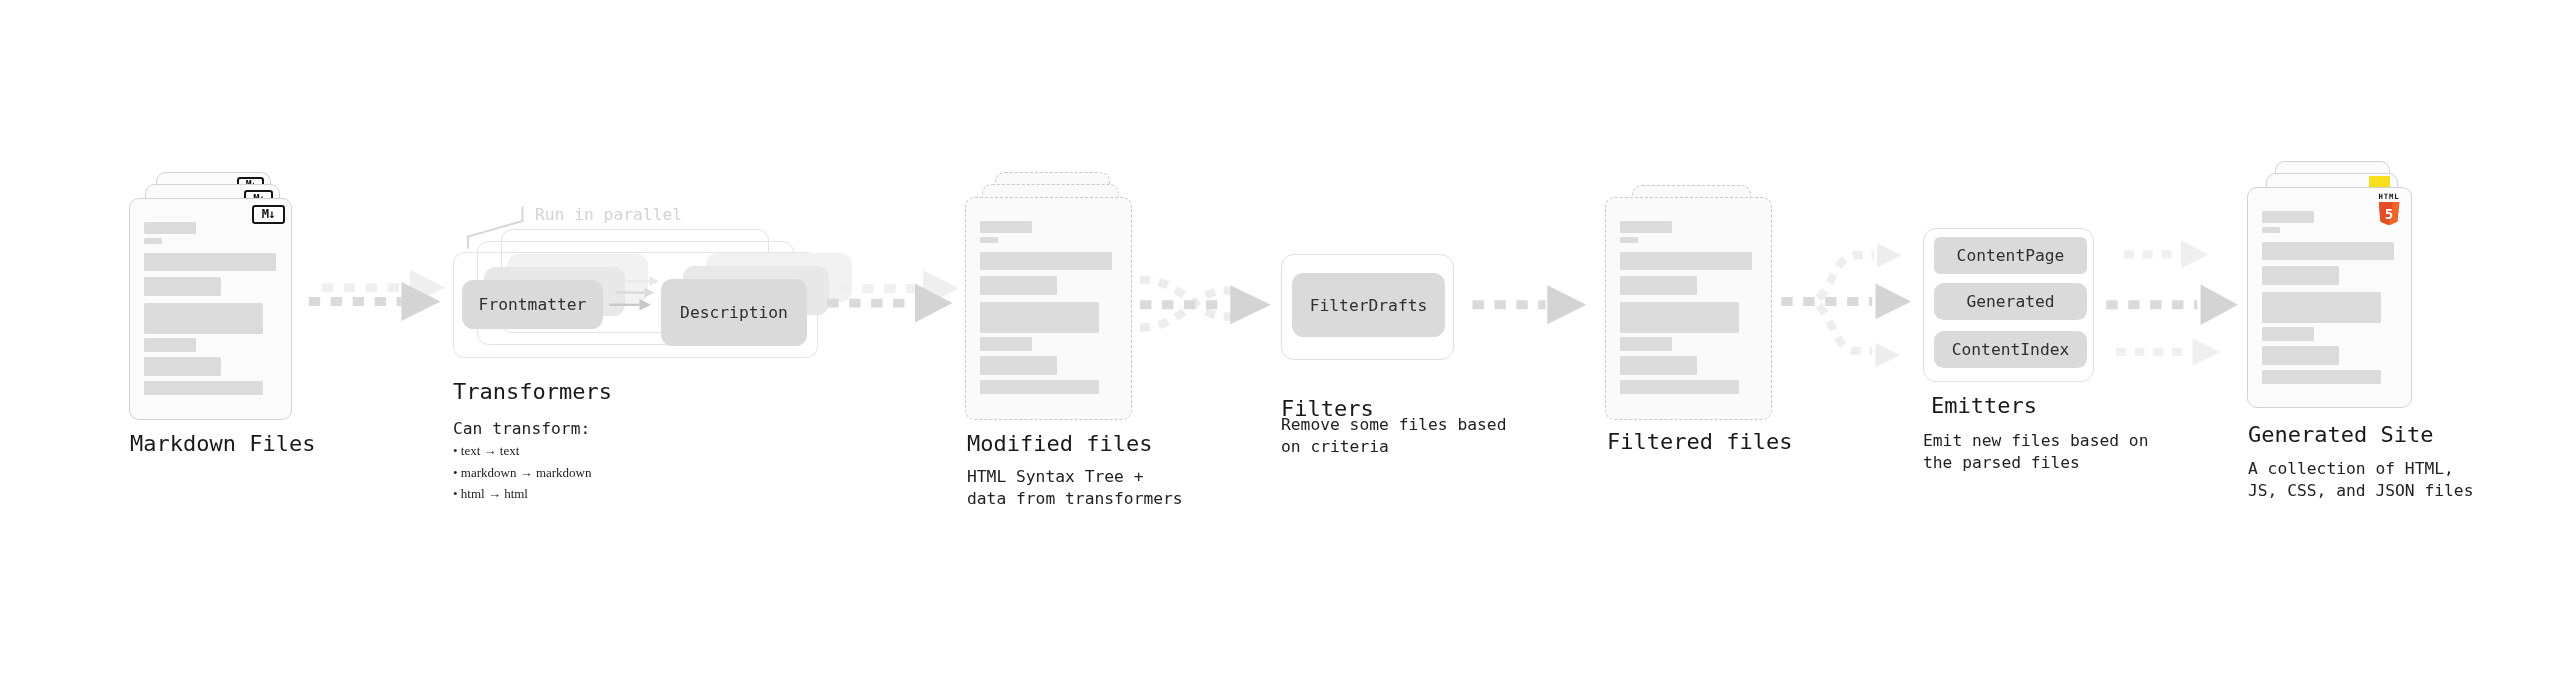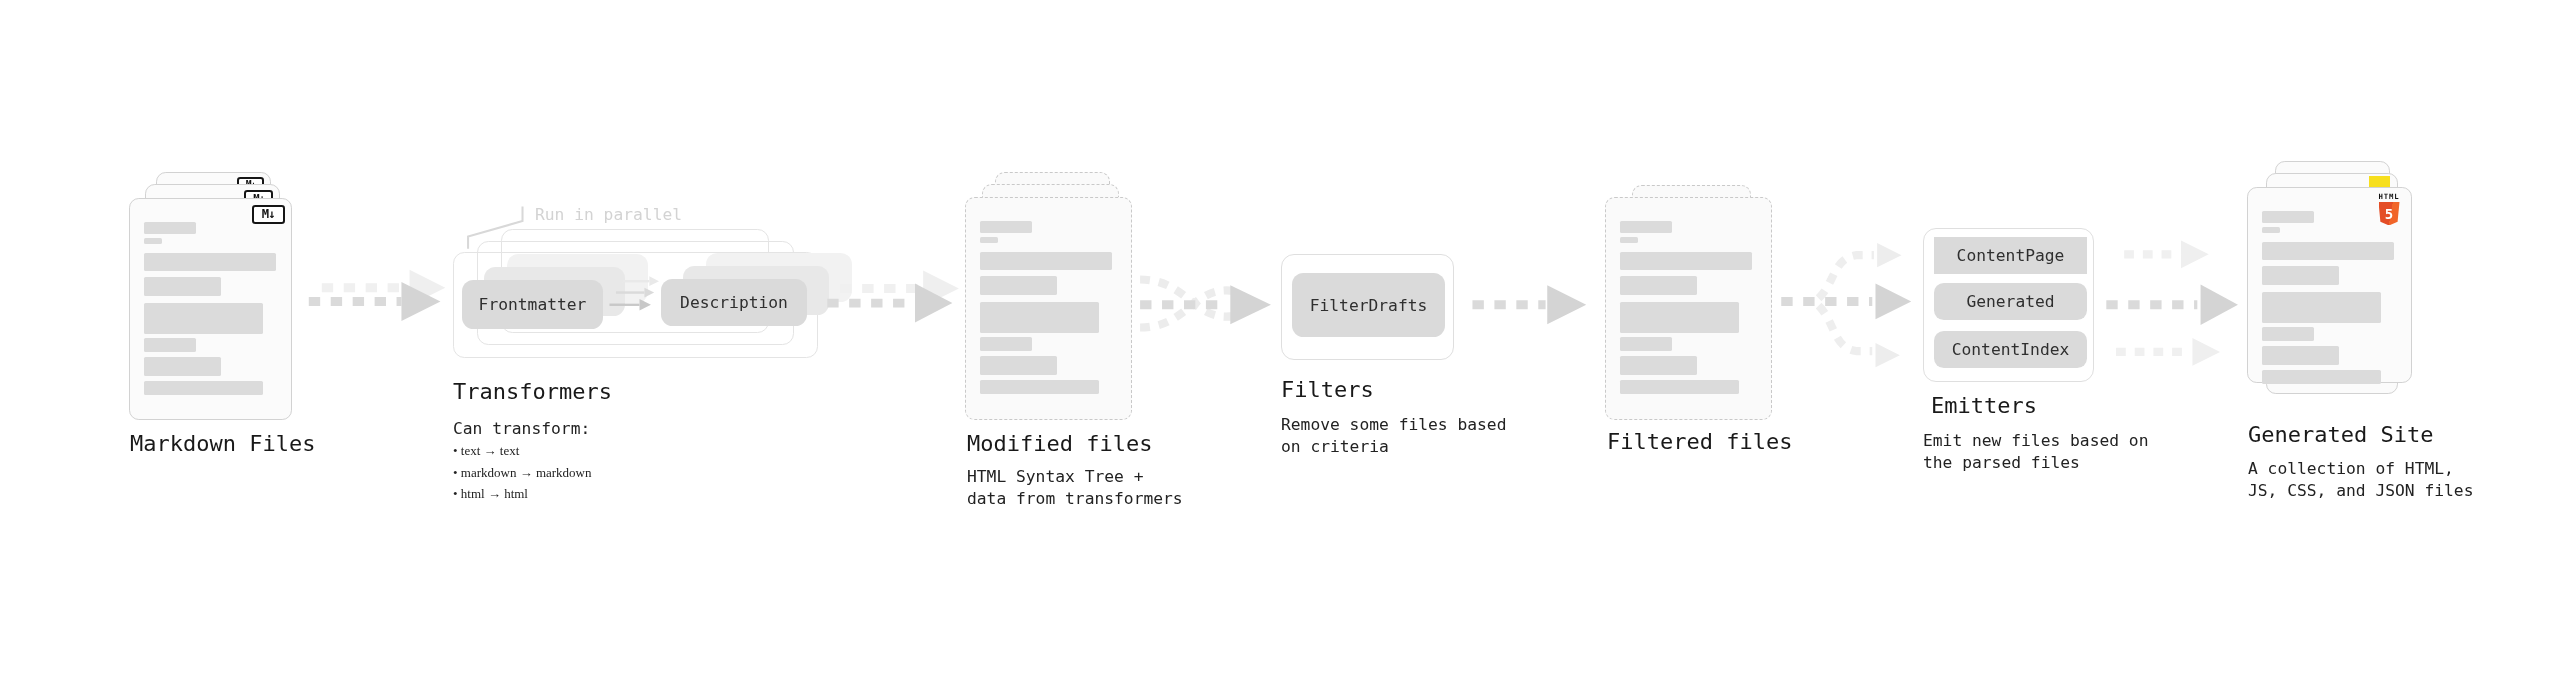--- a/index.html
+++ b/index.html
@@ -73,21 +73,21 @@
   <div class="t-box" style="left:501px;top:229px;width:268px;height:104px;"></div>
   <div class="t-box" style="left:477px;top:241px;width:317px;height:104px;"></div>
   <div class="t-box" style="left:453px;top:252px;width:365px;height:106px;"></div>
 
   <div class="pill ghost2" style="left:507px;top:254px;width:141px;height:49px;"></div>
   <div class="pill ghost1" style="left:484px;top:267px;width:141px;height:49px;"></div>
   <div class="pill" style="left:462px;top:280px;width:141px;height:49px;">Frontmatter</div>
 
   <div class="pill ghost2" style="left:706px;top:253px;width:146px;height:49px;"></div>
   <div class="pill ghost1" style="left:683px;top:266px;width:146px;height:49px;"></div>
-  <div class="pill" style="left:661px;top:279px;width:146px;height:47px;">Description</div>
+  <div class="pill" style="left:661px;top:279px;width:146px;height:67px;">Description</div>
 
   <div class="annotation" style="left:535px;top:205px;">Run in parallel</div>
 
   <div class="stage-label" style="left:453px;top:379px;">Transformers</div>
   <div class="stage-desc" style="left:453px;top:418px;">Can transform:</div>
   <div class="bullets" style="left:453px;top:440px;">
     <div>• text → text</div>
     <div>• markdown → markdown</div>
     <div>• html → html</div>
   </div>
@@ -107,21 +107,21 @@
       </div>
   </div>
   <div class="stage-label" style="left:967px;top:431px;">Modified files</div>
   <div class="stage-desc" style="left:967px;top:466px;">
     <div>HTML Syntax Tree +</div>
     <div>data from transformers</div>
   </div>
 
   <div class="white-box" style="left:1281px;top:254px;width:173px;height:106px;"></div>
   <div class="pill" style="left:1292px;top:273px;width:153px;height:64px;">FilterDrafts</div>
-  <div class="stage-label" style="left:1281px;top:377px;">Filters</div>
+  <div class="stage-label" style="left:1281px;top:396px;">Filters</div>
   <div class="stage-desc" style="left:1281px;top:414px;">
     <div>Remove some files based</div>
     <div>on criteria</div>
   </div>
 
   <div class="page dashed" style="left:1632px;top:185px;width:119px;height:221px;"></div>
   <div class="page dashed" style="left:1605px;top:197px;width:167px;height:223px;">
     <div class="bars">
         <div class="bar" style="width: 52px; height: 12.2px; margin-bottom: 4.1px;"></div>
         <div class="bar" style="width: 18px; height: 5.7px; margin-bottom: 9px;"></div>
@@ -129,39 +129,39 @@
         <div class="bar" style="width: 77px; height: 18.7px; margin-bottom: 6.5px;"></div>
         <div class="bar" style="width: 119px; height: 31px; margin-bottom: 4.1px;"></div>
         <div class="bar" style="width: 52px; height: 14.6px; margin-bottom: 4.9px;"></div>
         <div class="bar" style="width: 77px; height: 18.7px; margin-bottom: 4.9px;"></div>
         <div class="bar" style="width: 119px; height: 14px; margin-bottom: 0px;"></div>
       </div>
   </div>
   <div class="stage-label" style="left:1607px;top:429px;">Filtered files</div>
 
   <div class="white-box" style="left:1923px;top:228px;width:171px;height:154px;"></div>
-  <div class="pill" style="left:1934px;top:237px;width:153px;height:37px;border-radius:0;">ContentPage</div>
+  <div class="pill" style="left:1934px;top:237px;width:153px;height:37px;border-radius:6px;">ContentPage</div>
   <div class="pill" style="left:1934px;top:283px;width:153px;height:37px;border-radius:9.8px;">Generated</div>
   <div class="pill" style="left:1934px;top:331px;width:153px;height:37px;border-radius:9.8px;">ContentIndex</div>
   <div class="stage-label" style="left:1923px;top:393px;margin-left:8px;">Emitters</div>
   <div class="stage-desc" style="left:1923px;top:430px;">
     <div>Emit new files based on</div>
     <div>the parsed files</div>
   </div>
 
   <div class="page" style="left:2275px;top:161px;width:115px;height:221px;">
     <div class="css-badge">
       <div class="t">CSS</div>
       <div class="u"></div>
     </div>
   </div>
   <div class="page" style="left:2266px;top:173px;width:132px;height:221px;">
     <div class="js-badge"></div>
   </div>
-  <div class="page" style="left:2247px;top:187px;width:165px;height:196px;">
+  <div class="page" style="left:2247px;top:187px;width:165px;height:221px;">
     <div class="html5-badge">
       <div class="word">HTML</div>
       <div class="shield">
           <span>5</span>
         </div>
     </div>
     <div class="bars">
         <div class="bar" style="width: 52px; height: 12.2px; margin-bottom: 4.1px;"></div>
         <div class="bar" style="width: 18px; height: 5.7px; margin-bottom: 9px;"></div>
         <div class="bar" style="width: 132px; height: 18px; margin-bottom: 6.5px;"></div>

